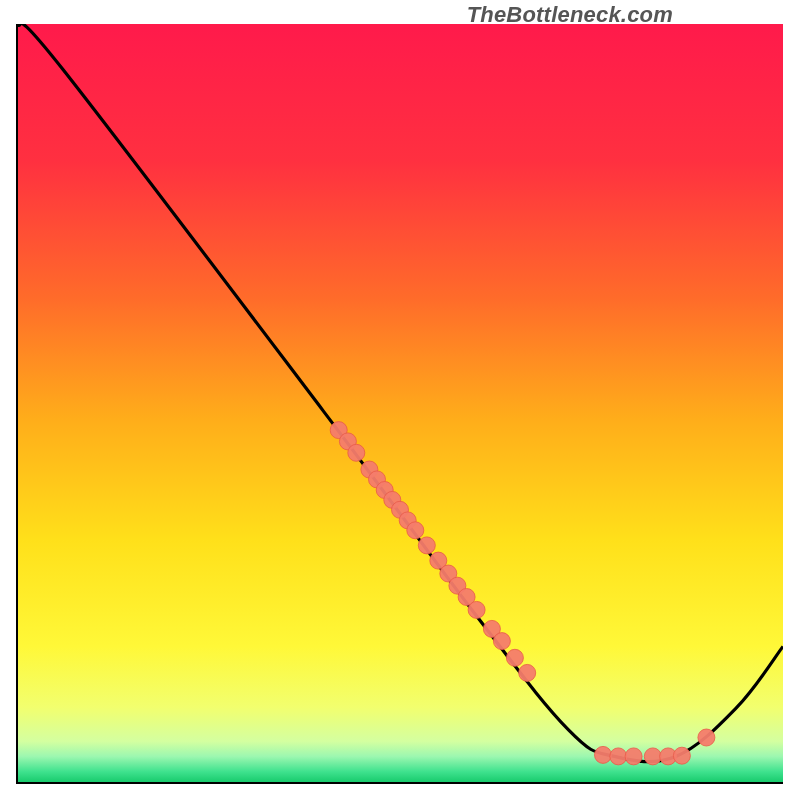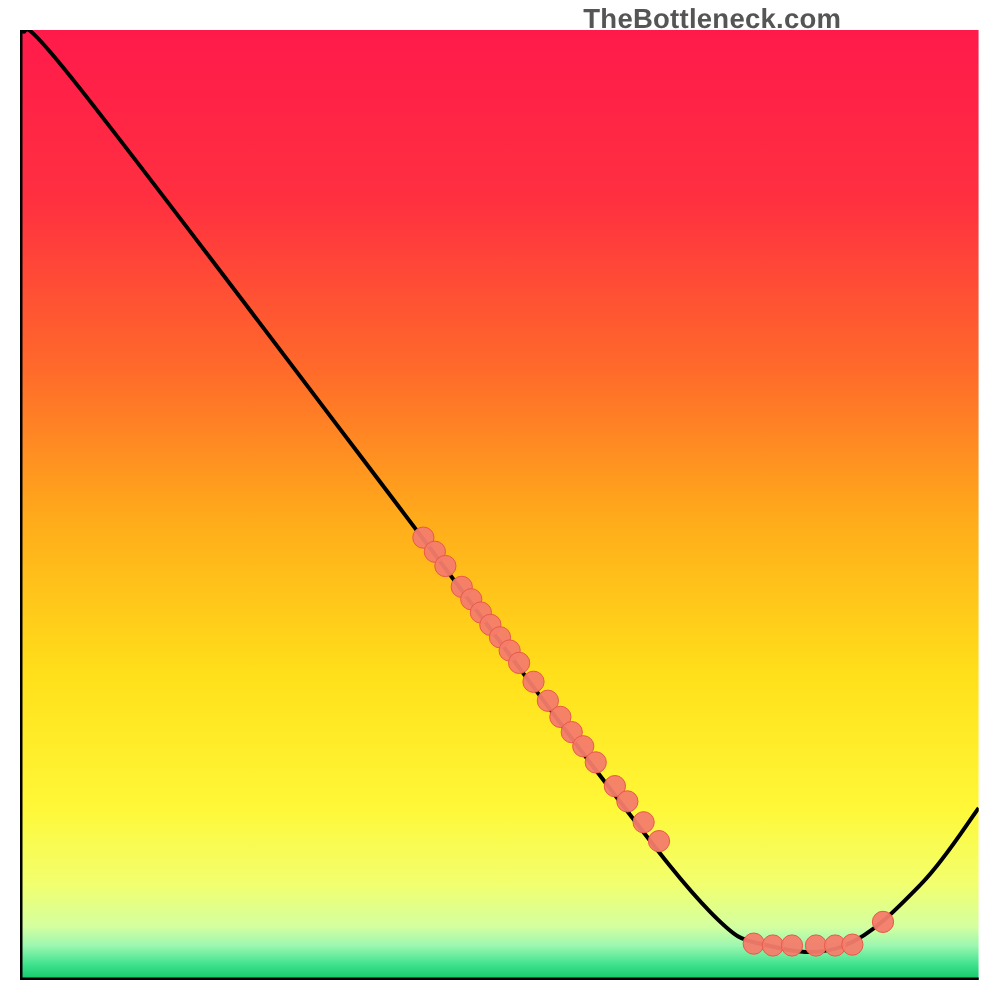--- a/index.html
+++ b/index.html
@@ -8,20 +8,21 @@
     width: 800px;
     height: 800px;
     background: #ffffff;
     font-family: Arial, Helvetica, sans-serif;
     overflow: hidden;
   }
   .container {
     position: relative;
     width: 683px;
     height: 800px;
+    font-style: italic;
   }
   .watermark {
     position: absolute;
     top: 2px;
     right: 10px;
     font-size: 22px;
     font-weight: 600;
     color: #555;
     letter-spacing: 0.2px;
     z-index: 30;

